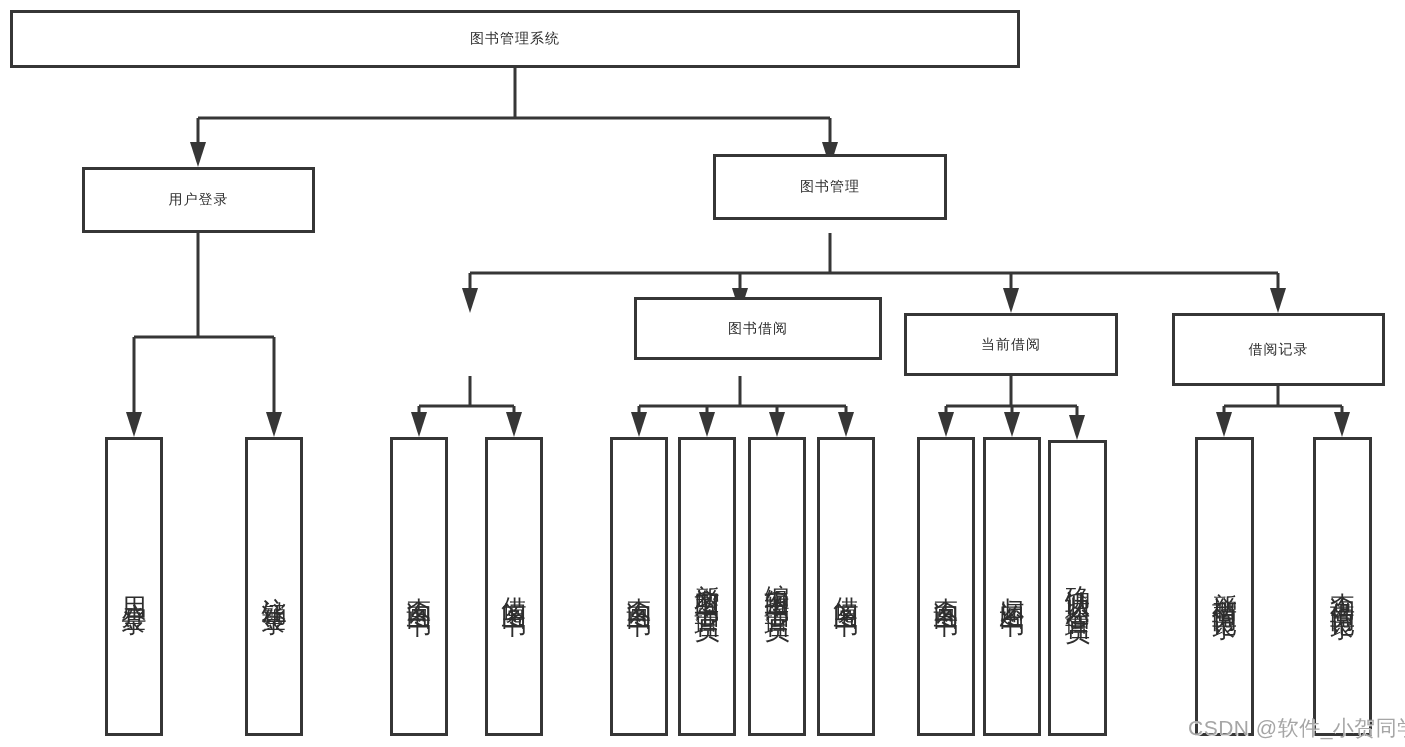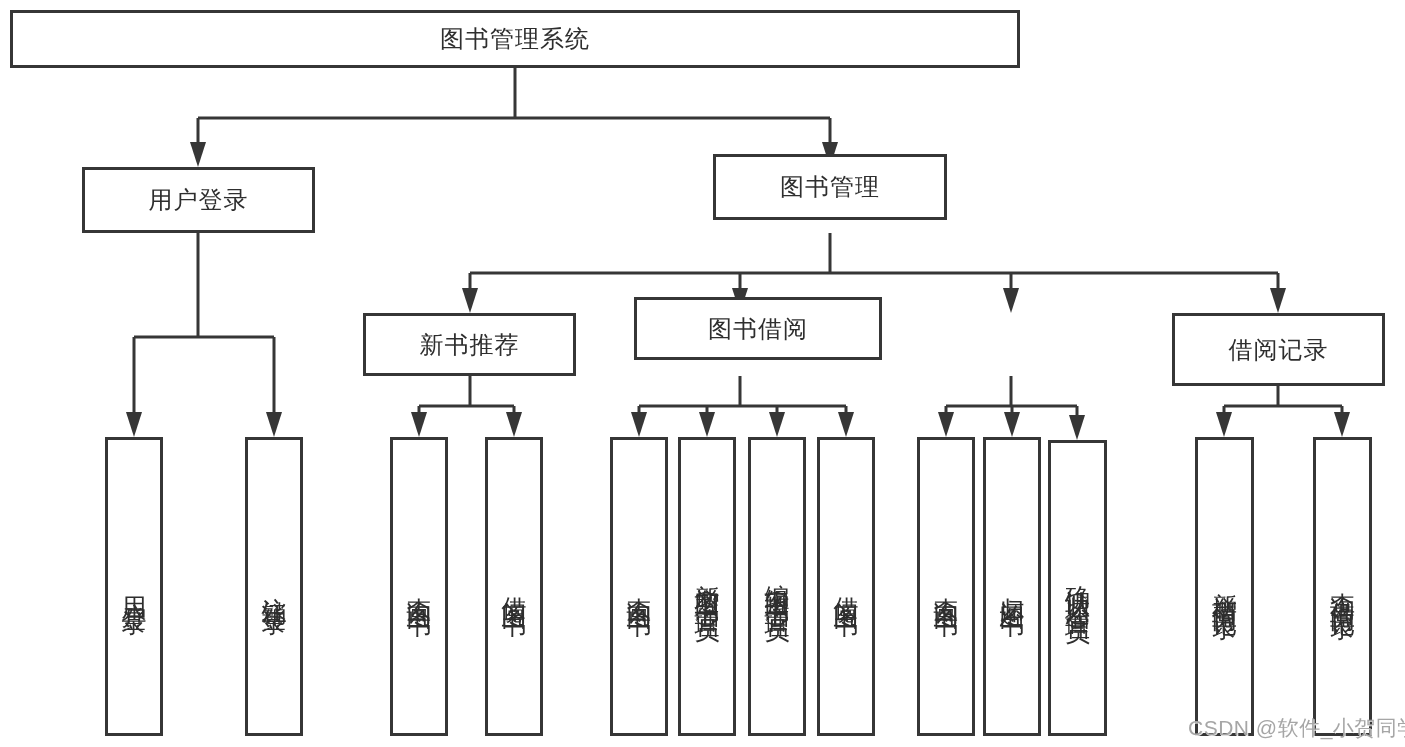--- a/index.html
+++ b/index.html
@@ -15,21 +15,21 @@
   .node{
     position:absolute;
     box-sizing:border-box;
     border:3px solid #363636;
     background:#ffffff;
     display:flex;
     align-items:center;
     justify-content:center;
     text-align:center;
   }
-  .hlabel{font-size:24px;letter-spacing:1px;}
+  .hlabel{font-size:14px;letter-spacing:1px;}
   .leaf span{
     writing-mode:vertical-rl;
     text-orientation:mixed;
     font-size:25px;
     letter-spacing:5px;
     line-height:1;
     white-space:nowrap;
   }
   .watermark{
     position:absolute;
@@ -90,25 +90,25 @@
     <span>图书管理系统</span>
   </div>
 
   <div class="node hlabel" style="left:82px;top:167px;width:233px;height:66px">
     <span>用户登录</span>
   </div>
   <div class="node hlabel" style="left:713px;top:154px;width:234px;height:66px">
     <span>图书管理</span>
   </div>
 
-  <div class="node hlabel" style="left:363px;top:313px;width:213px;height:63px">
-    <span>新书推荐</span>
-  </div>
   <div class="node hlabel" style="left:634px;top:297px;width:248px;height:63px">
     <span>图书借阅</span>
+  </div>
+  <div class="node hlabel" style="left:904px;top:313px;width:214px;height:63px">
+    <span>当前借阅</span>
   </div>
   <div class="node hlabel" style="left:1172px;top:313px;width:213px;height:73px">
     <span>借阅记录</span>
   </div>
 
   <div class="node leaf" style="left:105px;top:437px;width:58px;height:299px">
     <span>用户登录</span>
   </div>
   <div class="node leaf" style="left:245px;top:437px;width:58px;height:299px">
     <span>注销登录</span>

